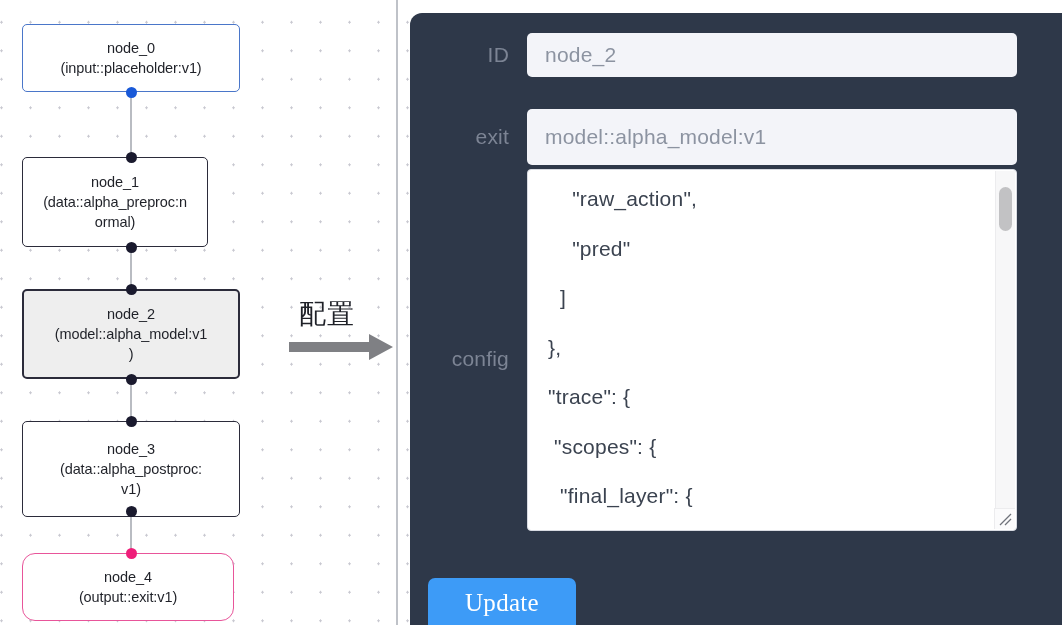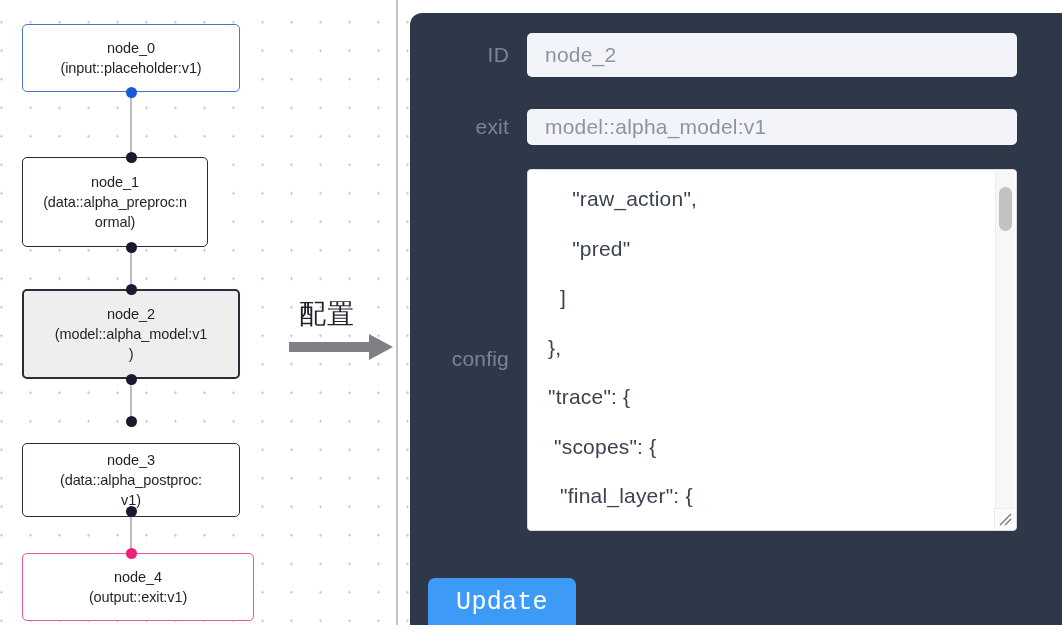--- a/index.html
+++ b/index.html
@@ -141,21 +141,21 @@
     font-size: 21px;
     padding: 0 18px;
     display: flex;
     align-items: center;
     letter-spacing: 0.2px;
   }
 
   #row-id   { left: 0;  top: 20px; }
   #row-id   .field-box { width: 490px; height: 44px; }
   #row-type { left: 0;  top: 96px; }
-  #row-type .field-box { width: 490px; height: 36px; }
+  #row-type .field-box { width: 490px; height: 56px; }
 
   #row-config { left: 0; top: 156px; align-items: center; }
   #row-config .form-label { padding-top: 18px; }
 
   #config-textarea {
     position: relative;
     box-sizing: border-box;
     width: 490px;
     height: 362px;
     background: #ffffff;
@@ -210,21 +210,21 @@
     position: absolute;
     left: 18px;
     top: 565px;
     width: 148px;
     height: 50px;
     background: #3d9bf7;
     border: none;
     border-radius: 7px 7px 0 0;
     color: #ffffff;
     font-size: 25px;
-    font-family: Liberation Mono, monospace;
+    font-family: Liberation Serif, serif;
     letter-spacing: 0.3px;
     display: flex;
     align-items: center;
     justify-content: center;
     padding-bottom: 2px;
     box-sizing: border-box;
     cursor: pointer;
   }
 
   #bottom-strip {
@@ -256,26 +256,26 @@
         <div class="node" style="left: 22px; top: 157px; width: 186px; height: 90px;">
           <div class="node-text">node_1
 (data::alpha_preproc:n
 ormal)</div>
         </div>
         <div class="node selected" style="left: 22px; top: 289px; width: 218px; height: 90px;">
           <div class="node-text">node_2
 (model::alpha_model:v1
 )</div>
         </div>
-        <div class="node" style="left: 22px; top: 443px; width: 218px; height: 74px;">
+        <div class="node" style="left: 22px; top: 421px; width: 218px; height: 96px;">
           <div class="node-text">node_3
 (data::alpha_postproc:
 v1)</div>
         </div>
-        <div class="node end" style="left: 22px; top: 553px; width: 232px; height: 68px;">
+        <div class="node end" style="left: 22px; top: 553px; width: 212px; height: 68px; border-radius: 13px;">
           <div class="node-text">node_4
 (output::exit:v1)</div>
         </div>
       </div>
     <div id="graph-ports">
         <div class="port blue" style="left: 131px; top: 92px;"></div>
         <div class="port" style="left: 131px; top: 157px;"></div>
         <div class="port" style="left: 131px; top: 247px;"></div>
         <div class="port" style="left: 131px; top: 289px;"></div>
         <div class="port" style="left: 131px; top: 379px;"></div>

